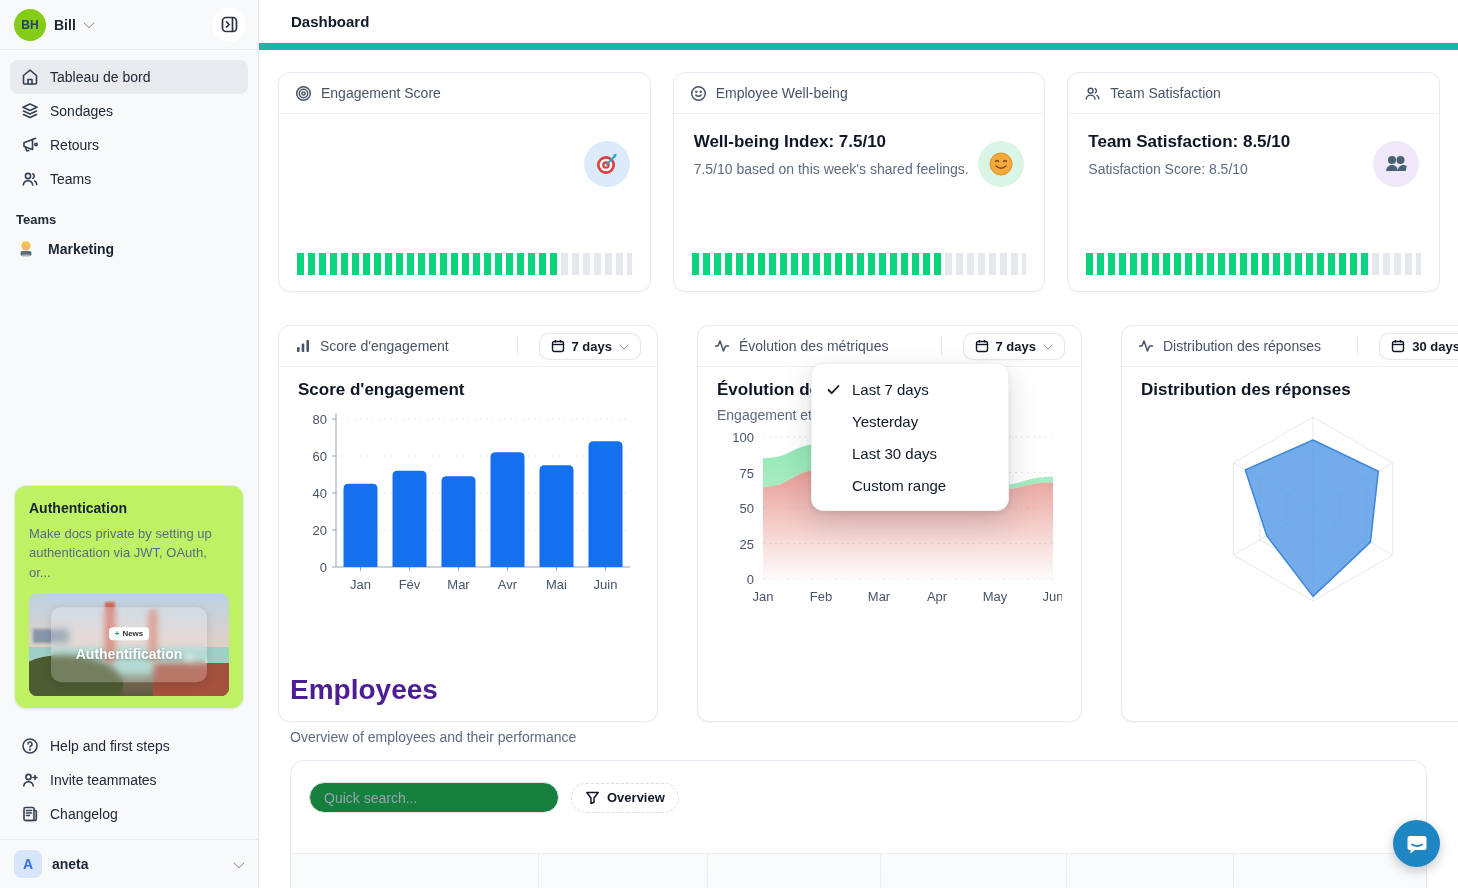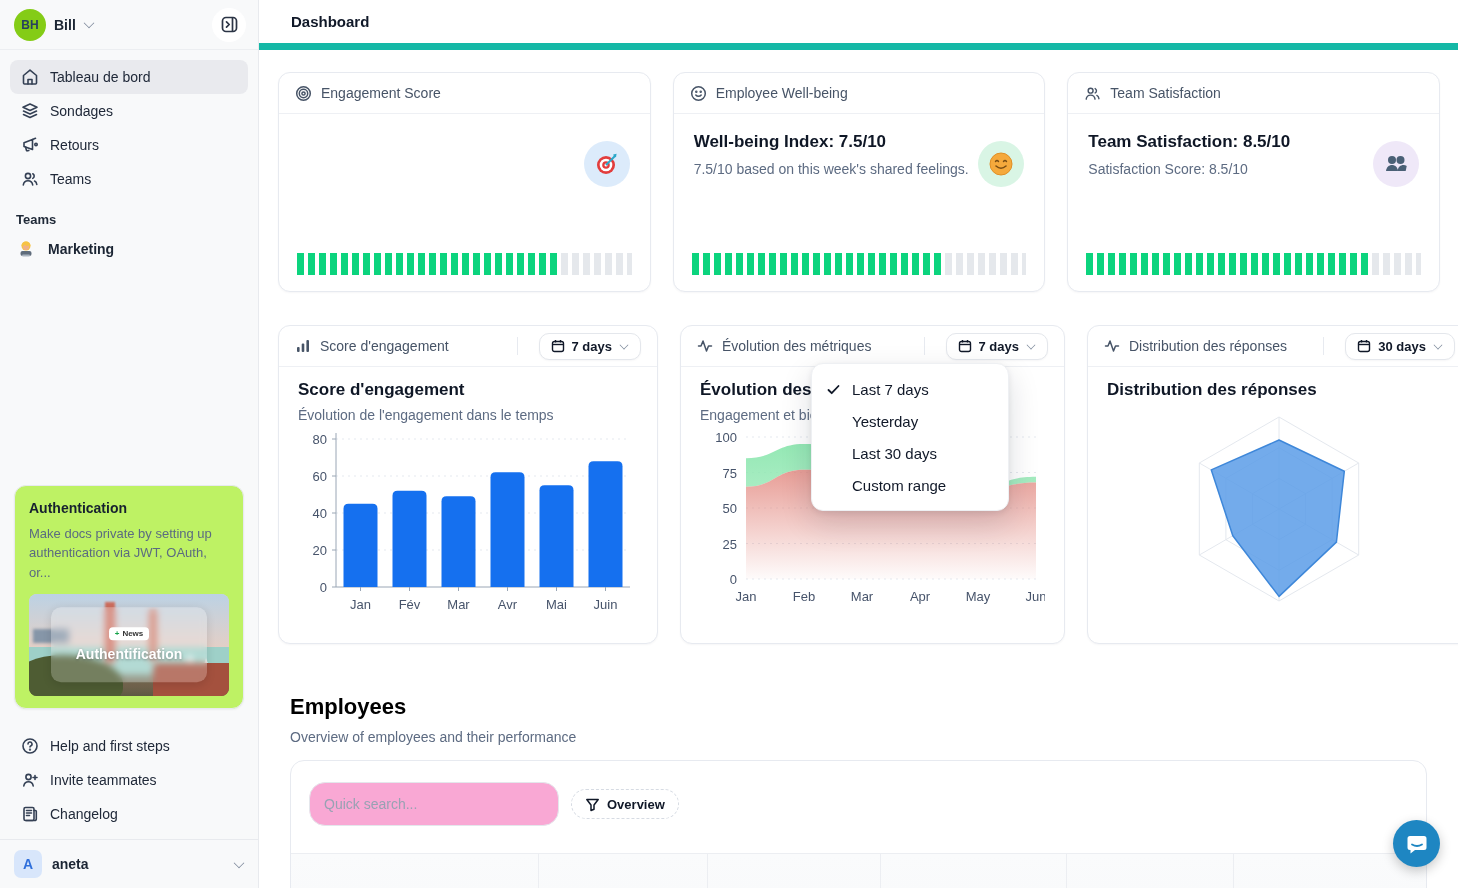--- a/index.html
+++ b/index.html
@@ -55,40 +55,40 @@
   .card-header { height:41px; display:flex; align-items:center; gap:9px; padding:0 16px; border-bottom:1px solid #eef0f4; color:#475467; font-size:14px; font-weight:500; }
 
   .stats-row { position:absolute; left:19px; top:22px; width:1162px; height:220px; display:grid; grid-template-columns:repeat(3,1fr); gap:22px; }
   .stat-card .card-body { padding:18px 20px; }
   .stat-title { font-size:17px; font-weight:700; color:#0f1726; margin-bottom:9px; }
   .stat-sub { font-size:14px; color:#5d6b82; }
   .stat-emoji { position:absolute; right:20px; top:68px; width:46px; height:46px; border-radius:50%; display:flex; align-items:center; justify-content:center; }
   .progress { position:absolute; left:18px; right:18px; bottom:16px; height:22px; background:repeating-linear-gradient(90deg,#e5e8ec 0 7px,#fff 7px 11px); }
   .progress-fill { position:absolute; top:0; bottom:0; left:0; background:repeating-linear-gradient(90deg,var(--green) 0 7px,#fff 7px 11px); }
 
-  .charts-row { position:absolute; left:19px; top:275px; width:1162px; height:319px; display:grid; grid-template-columns:repeat(3,1fr); gap:22px; }
+  .charts-row { position:absolute; left:19px; top:275px; width:1162px; height:397px; display:grid; grid-template-columns:repeat(3,1fr); gap:39px; }
   .chart-card .card-header { justify-content:flex-start; }
   .range-chip { margin-left:auto; display:flex; align-items:center; gap:7px; border:1px solid #e4e7ec; border-radius:10px; padding:5px 11px; background:#fff; font-size:13px; font-weight:600; color:#101828; cursor:pointer; box-shadow:0 1px 2px rgba(16,24,40,.04); }
   .hdr-divider { width:1px; height:18px; background:#e7eaf0; margin-left:auto; margin-right:12px; }
   .range-chip .chev { transform:rotate(45deg) scale(.62); margin-top:-2px; }
   .chart-body { padding:13px 19px 0 19px; }
   .chart-title { font-size:17px; font-weight:700; color:#0f1726; margin-bottom:7px; }
   .chart-sub { font-size:14px; color:#5d6b82; margin-bottom:4px; white-space:nowrap; overflow:hidden; }
 
   
   .menu { position:absolute; left:552px; top:313px; width:198px; background:#fff; border:1px solid #eef0f3; border-radius:12px; box-shadow:0 12px 32px rgba(16,24,40,.14), 0 2px 6px rgba(16,24,40,.08); padding:9px 6px; z-index:50; }
   .menu-item { display:flex; align-items:center; height:32px; font-size:15px; color:#101828; padding:0 8px; border-radius:8px; cursor:pointer; }
   .menu-check { width:26px; display:flex; align-items:center; }
 
   
-  .employees-title { position:absolute; left:31px; top:644px; font-size:22px; font-weight:800; color:#000000; }
+  .employees-title { position:absolute; left:31px; top:624px; font-size:28px; font-weight:800; color:#4c1d95; }
   .employees-sub { position:absolute; left:31px; top:679px; font-size:14px; color:#5d6b82; }
   .table-card { position:absolute; left:31px; top:710px; width:1137px; height:200px; border:1px solid #e7eaf0; border-radius:14px 14px 0 0; background:#fff; overflow:hidden; }
   .table-toolbar { display:flex; align-items:center; gap:12px; padding:21px 18px; }
-  .search-input { width:250px; height:44px; border:1px solid #e4e7ec; border-radius:16px; padding:3px 14px; font-size:14px; color:#101828; font-family:"Liberation Sans",sans-serif; outline:none; background:#f9a8d4; }
+  .search-input { width:250px; height:31px; border:1px solid #e4e7ec; border-radius:16px; padding:3px 14px; font-size:14px; color:#101828; font-family:"Liberation Sans",sans-serif; outline:none; background:#15803d; }
   .search-input::placeholder { color:#98a2b3; }
   .filter-btn { display:flex; align-items:center; gap:7px; height:30px; padding:0 13px; border:1.5px dashed #d6dbe3; border-radius:16px; background:#fff; font-size:13px; font-weight:700; color:#101828; cursor:pointer; }
   .thead { position:absolute; left:0; right:0; top:92px; bottom:-40px; display:flex; background:linear-gradient(180deg,#fafbfc,#f6f7f9); border-top:1px solid #eceef2; }
   .th { display:flex; align-items:center; gap:9px; padding:0 16px; font-size:14px; font-weight:500; color:#475467; border-right:1px solid #eceef2; }
   .th:last-child { border-right:none; }
 
   
   .chat-btn { position:absolute; right:18px; bottom:21px; width:47px; height:47px; border-radius:50%; background:#1e86c2; display:flex; align-items:center; justify-content:center; box-shadow:0 4px 12px rgba(0,0,0,.22); cursor:pointer; z-index:60; }
 
   svg text { font-family:"Liberation Sans",sans-serif; }
@@ -323,21 +323,20 @@
                   <line x1="1.5" y1="5.5" x2="12.5" y2="5.5"></line>
                   <line x1="4.5" y1="1" x2="4.5" y2="3.5"></line>
                   <line x1="9.5" y1="1" x2="9.5" y2="3.5"></line>
                 </svg>
               <span>7 days</span>
               <span class="chev"></span>
             </button>
           </div>
           <div class="chart-body">
             <div class="chart-title">Score d'engagement</div>
-            <div class="chart-sub">Évolution de l'engagement dans le temps</div>
             <svg id="bar-chart" width="340" height="200">
                 <line x1="34" y1="160" x2="38" y2="160" stroke="#9aa6b5"></line>
                 <text x="29" y="165" text-anchor="end" font-size="13" fill="#47546b">0</text>
                 <line x1="38" y1="123" x2="332" y2="123" stroke="#e5e9ef" stroke-dasharray="2 4"></line>
                 <line x1="34" y1="123" x2="38" y2="123" stroke="#9aa6b5"></line>
                 <text x="29" y="128" text-anchor="end" font-size="13" fill="#47546b">20</text>
                 <line x1="38" y1="86" x2="332" y2="86" stroke="#e5e9ef" stroke-dasharray="2 4"></line>
                 <line x1="34" y1="86" x2="38" y2="86" stroke="#9aa6b5"></line>
                 <text x="29" y="91" text-anchor="end" font-size="13" fill="#47546b">40</text>
                 <line x1="38" y1="49" x2="332" y2="49" stroke="#e5e9ef" stroke-dasharray="2 4"></line>

